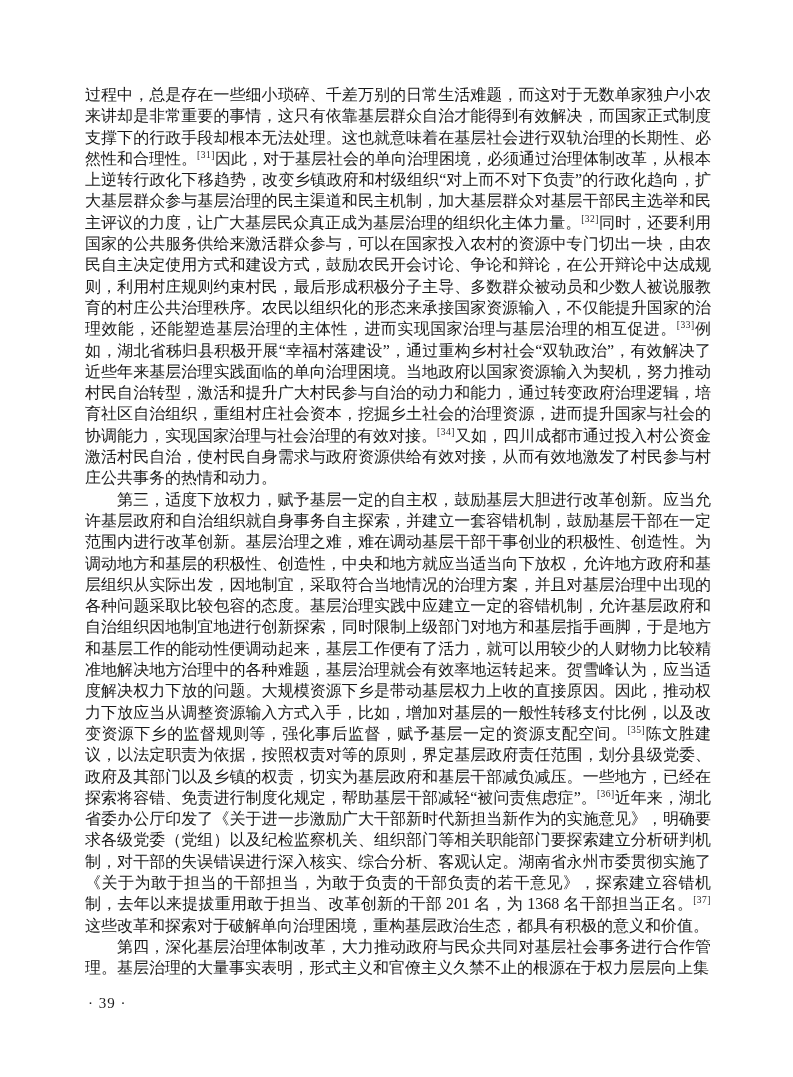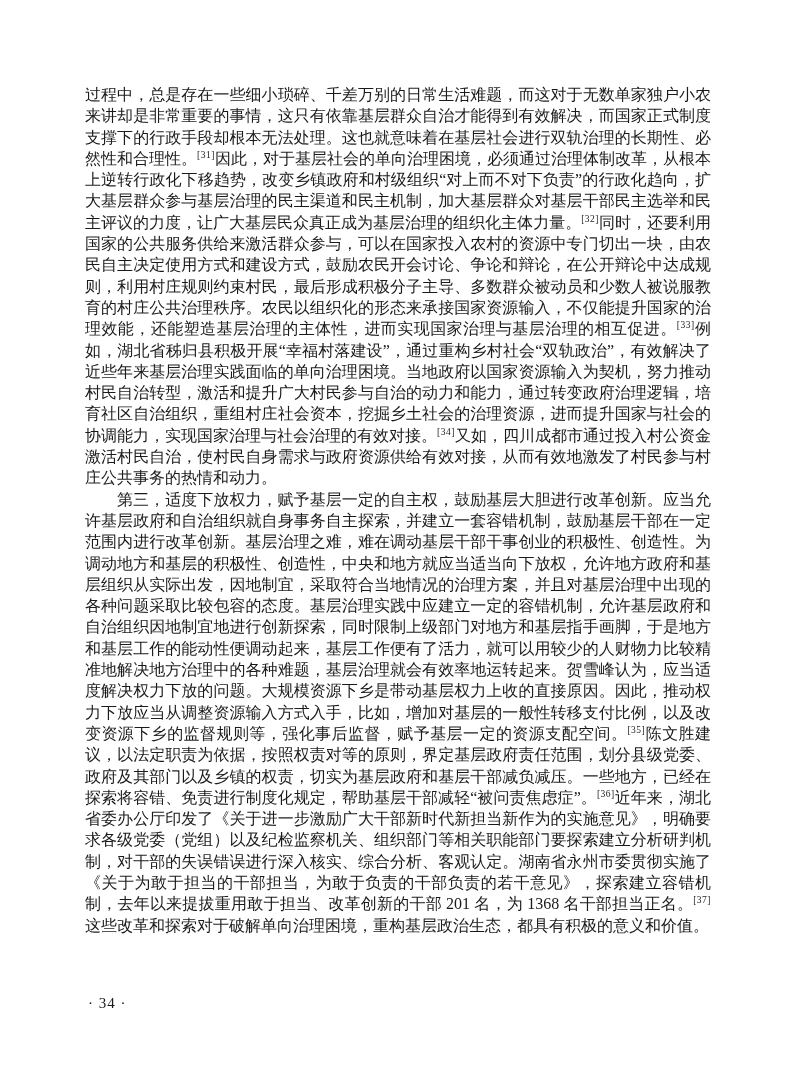--- a/index.html
+++ b/index.html
@@ -44,15 +44,16 @@
     color: #1a1a1a;
   }
 </style>
 </head>
 <body>
 
 <div class="page">
   <main class="text-block" id="text-block">
       <p class="para">过程中，总是存在一些细小琐碎、千差万别的日常生活难题，而这对于无数单家独户小农来讲却是非常重要的事情，这只有依靠基层群众自治才能得到有效解决，而国家正式制度支撑下的行政手段却根本无法处理。这也就意味着在基层社会进行双轨治理的长期性、必然性和合理性。<sup class="fnref">[31]</sup>因此，对于基层社会的单向治理困境，必须通过治理体制改革，从根本上逆转行政化下移趋势，改变乡镇政府和村级组织“对上而不对下负责”的行政化趋向，扩大基层群众参与基层治理的民主渠道和民主机制，加大基层群众对基层干部民主选举和民主评议的力度，让广大基层民众真正成为基层治理的组织化主体力量。<sup class="fnref">[32]</sup>同时，还要利用国家的公共服务供给来激活群众参与，可以在国家投入农村的资源中专门切出一块，由农民自主决定使用方式和建设方式，鼓励农民开会讨论、争论和辩论，在公开辩论中达成规则，利用村庄规则约束村民，最后形成积极分子主导、多数群众被动员和少数人被说服教育的村庄公共治理秩序。农民以组织化的形态来承接国家资源输入，不仅能提升国家的治理效能，还能塑造基层治理的主体性，进而实现国家治理与基层治理的相互促进。<sup class="fnref">[33]</sup>例如，湖北省秭归县积极开展“幸福村落建设”，通过重构乡村社会“双轨政治”，有效解决了近些年来基层治理实践面临的单向治理困境。当地政府以国家资源输入为契机，努力推动村民自治转型，激活和提升广大村民参与自治的动力和能力，通过转变政府治理逻辑，培育社区自治组织，重组村庄社会资本，挖掘乡土社会的治理资源，进而提升国家与社会的协调能力，实现国家治理与社会治理的有效对接。<sup class="fnref">[34]</sup>又如，四川成都市通过投入村公资金激活村民自治，使村民自身需求与政府资源供给有效对接，从而有效地激发了村民参与村庄公共事务的热情和动力。</p>
       <p class="para indent">第三，适度下放权力，赋予基层一定的自主权，鼓励基层大胆进行改革创新。应当允许基层政府和自治组织就自身事务自主探索，并建立一套容错机制，鼓励基层干部在一定范围内进行改革创新。基层治理之难，难在调动基层干部干事创业的积极性、创造性。为调动地方和基层的积极性、创造性，中央和地方就应当适当向下放权，允许地方政府和基层组织从实际出发，因地制宜，采取符合当地情况的治理方案，并且对基层治理中出现的各种问题采取比较包容的态度。基层治理实践中应建立一定的容错机制，允许基层政府和自治组织因地制宜地进行创新探索，同时限制上级部门对地方和基层指手画脚，于是地方和基层工作的能动性便调动起来，基层工作便有了活力，就可以用较少的人财物力比较精准地解决地方治理中的各种难题，基层治理就会有效率地运转起来。贺雪峰认为，应当适度解决权力下放的问题。大规模资源下乡是带动基层权力上收的直接原因。因此，推动权力下放应当从调整资源输入方式入手，比如，增加对基层的一般性转移支付比例，以及改变资源下乡的监督规则等，强化事后监督，赋予基层一定的资源支配空间。<sup class="fnref">[35]</sup>陈文胜建议，以法定职责为依据，按照权责对等的原则，界定基层政府责任范围，划分县级党委、政府及其部门以及乡镇的权责，切实为基层政府和基层干部减负减压。一些地方，已经在探索将容错、免责进行制度化规定，帮助基层干部减轻“被问责焦虑症”。<sup class="fnref">[36]</sup>近年来，湖北省委办公厅印发了《关于进一步激励广大干部新时代新担当新作为的实施意见》，明确要求各级党委（党组）以及纪检监察机关、组织部门等相关职能部门要探索建立分析研判机制，对干部的失误错误进行深入核实、综合分析、客观认定。湖南省永州市委贯彻实施了《关于为敢于担当的干部担当，为敢于负责的干部负责的若干意见》，探索建立容错机制，去年以来提拔重用敢于担当、改革创新的干部 201 名，为 1368 名干部担当正名。<sup class="fnref">[37]</sup>这些改革和探索对于破解单向治理困境，重构基层政治生态，都具有积极的意义和价值。</p>
+      <p class="para indent">第四，深化基层治理体制改革，大力推动政府与民众共同对基层社会事务进行合作管理。基层治理的大量事实表明，形式主义和官僚主义久禁不止的根源在于权力层层向上集</p>
     </main>
-  <div class="page-number">· 34 ·</div>
+  <div class="page-number">· 39 ·</div>
 </div>
 
 </body></html>

